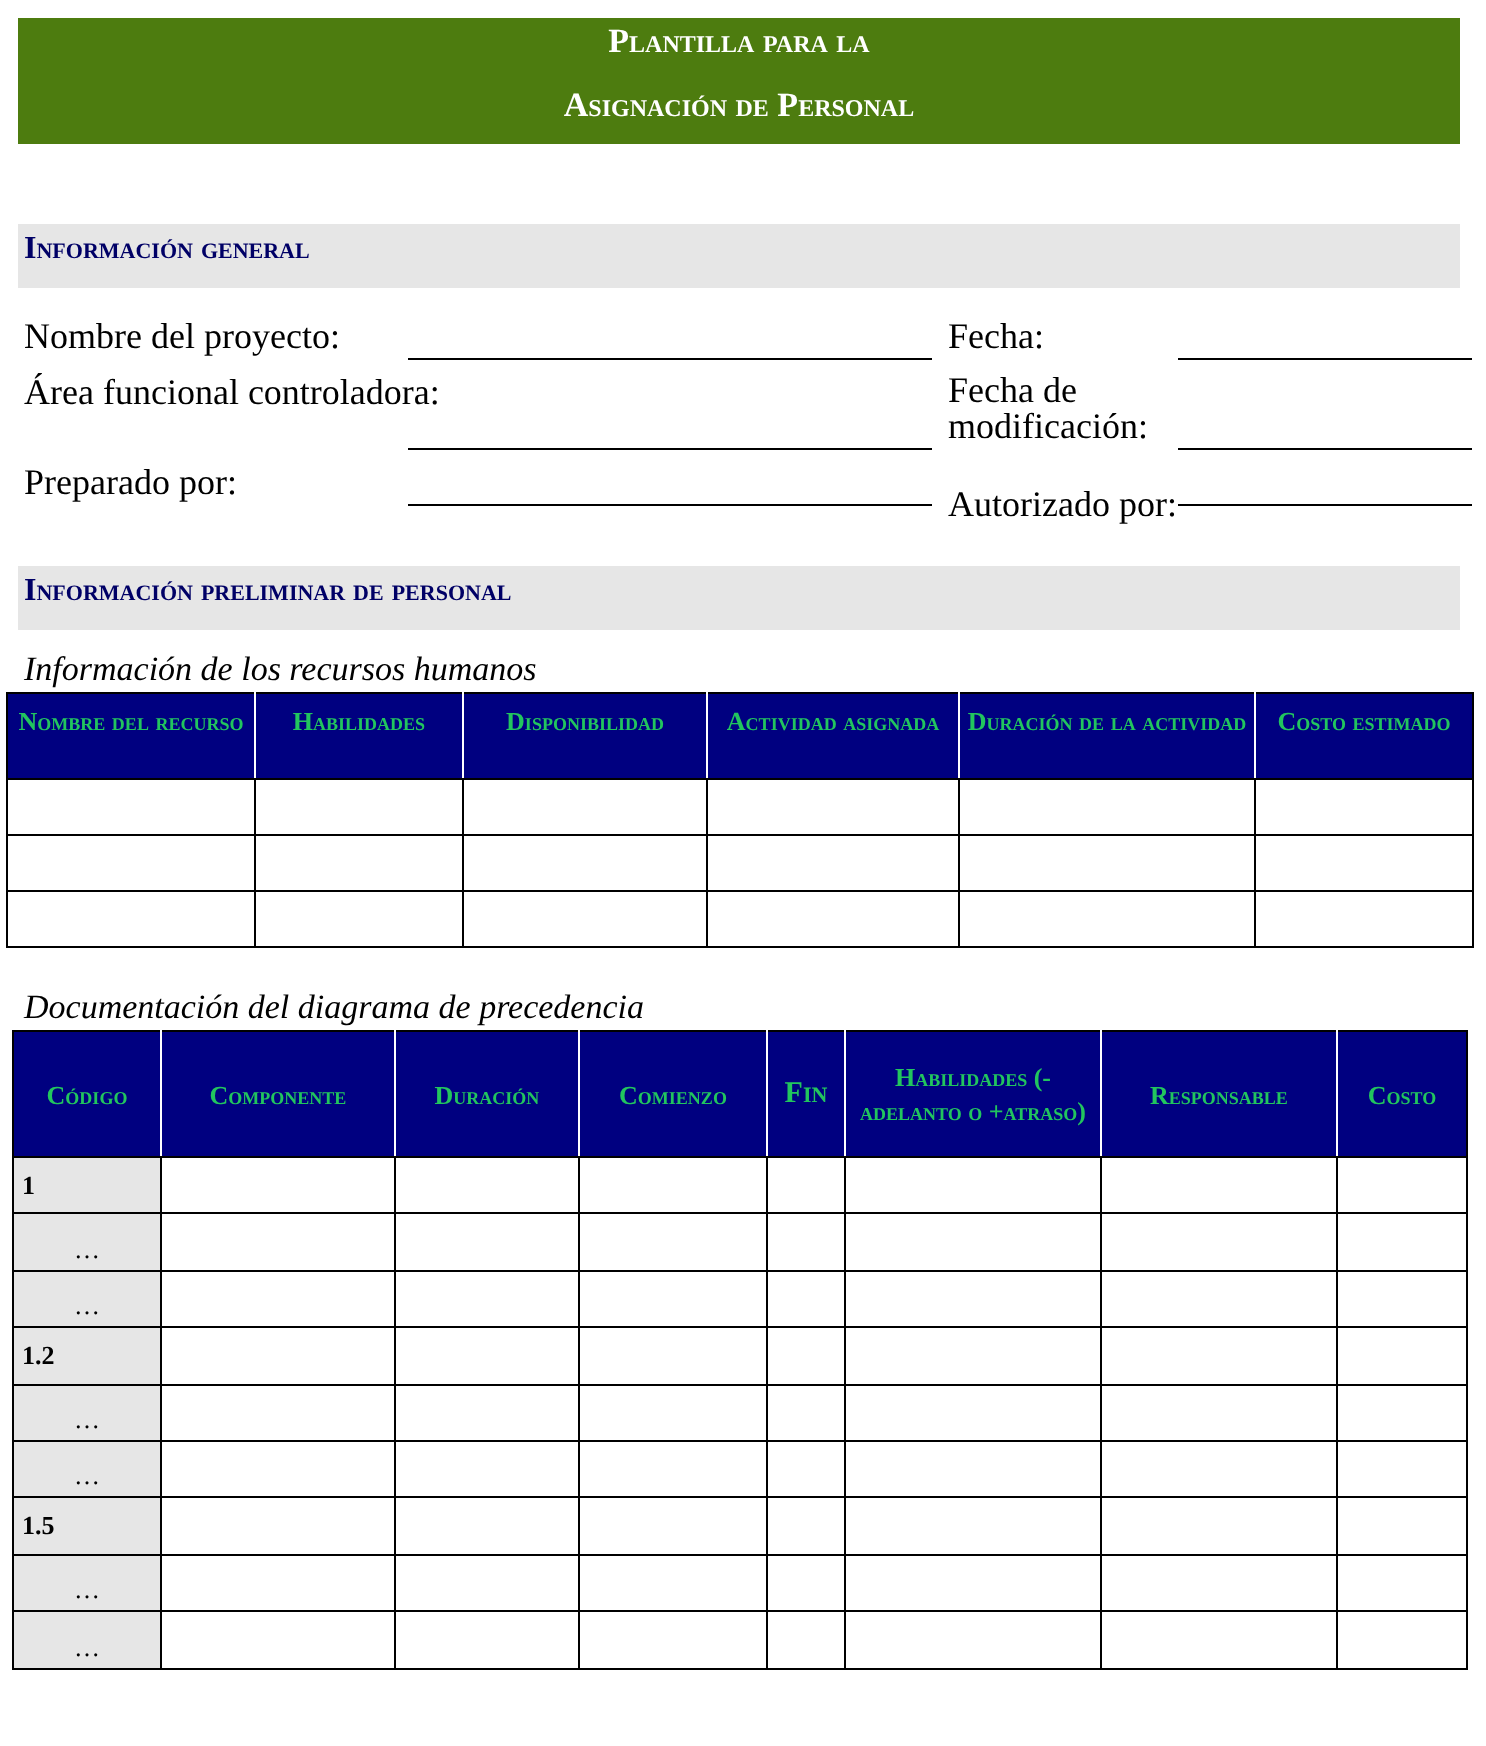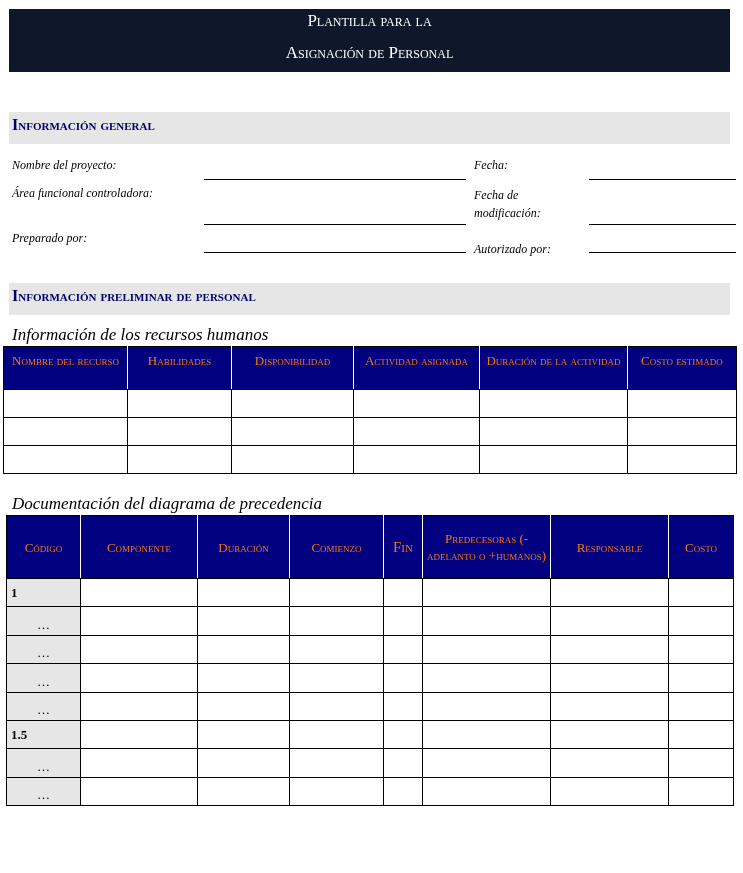--- a/index.html
+++ b/index.html
@@ -1,31 +1,31 @@
 <!DOCTYPE html>
 <html><head>
 <meta charset="utf-8">
 <style>
   html, body { margin: 0; padding: 0; background: #ffffff; }
   body { width: 743px; height: 873px; position: relative; overflow: hidden;
          font-family: "Liberation Serif", "DejaVu Serif", serif; color: #000; }
   .abs { position: absolute; }
-  .banner { left: 9px; top: 9px; width: 721px; height: 63px; background: #0f172a;
-            color: #fff; text-align: center; font-weight: normal; font-variant: small-caps;
+  .banner { left: 9px; top: 9px; width: 721px; height: 63px; background: #4d7c0f;
+            color: #fff; text-align: center; font-weight: bold; font-variant: small-caps;
             font-size: 17px; }
   .banner .l1 { position: absolute; left: 0; right: 0; top: 2px; }
   .banner .l2 { position: absolute; left: 0; right: 0; top: 34px; }
   .secbar { left: 9px; width: 721px; height: 32px; background: #e6e6e6; color: #000066;
             font-weight: bold; font-variant: small-caps; font-size: 16px; }
   .secbar span { position: absolute; left: 3px; top: 4px; }
-  .lbl { font-style: italic; font-size: 12px; }
+  .lbl { font-size: 18px; }
   .uline { border-bottom: 1px solid #000; height: 0; }
   .subtitle { font-style: italic; font-size: 17px; }
   table { border-collapse: collapse; position: absolute; table-layout: fixed; }
-  th { background: #000080; color: #f97316; font-weight: normal; font-variant: small-caps;
+  th { background: #000080; color: #22c55e; font-weight: bold; font-variant: small-caps;
        font-size: 13px; border: 1.5px solid #000; border-left: 1px solid #fff; border-right: 1px solid #fff;
        padding: 0 2px; line-height: 17px; }
   th:first-child { border-left: 1.5px solid #000; }
   th:last-child { border-right: 1.5px solid #000; }
   td { border: 1.5px solid #000; padding: 0; }
   .t1 th { vertical-align: top; padding-top: 5px; text-align: center; }
   .t2 th { vertical-align: middle; text-align: center; }
   .code { background: #e6e6e6; font-weight: bold; font-size: 13px; padding-left: 4px; }
   .code.dots { text-align: center; font-weight: normal; padding-left: 0; vertical-align: bottom; padding-bottom: 2px; }
 </style>
@@ -122,21 +122,21 @@
       <col style="width:118px">
       <col style="width:65px">
   </colgroup>
   <thead>
     <tr style="height:63px;">
       <th>Código</th>
       <th>Componente</th>
       <th>Duración</th>
       <th>Comienzo</th>
       <th style="font-size:15px;">Fin</th>
-      <th>Predecesoras (-adelanto o +humanos)</th>
+      <th>Habilidades (-adelanto o +atraso)</th>
       <th>Responsable</th>
       <th>Costo</th>
     </tr>
   </thead>
   <tbody id="prec-body">
       <tr style="height: 28.4px;">
         <td class="code">1</td>
         <td></td>
         <td></td>
         <td></td>
@@ -159,20 +159,30 @@
         <td class="code dots">…</td>
         <td></td>
         <td></td>
         <td></td>
         <td></td>
         <td></td>
         <td></td>
         <td></td>
       </tr>
       <tr style="height: 28.4px;">
+        <td class="code">1.2</td>
+        <td></td>
+        <td></td>
+        <td></td>
+        <td></td>
+        <td></td>
+        <td></td>
+        <td></td>
+      </tr>
+      <tr style="height: 28.4px;">
         <td class="code dots">…</td>
         <td></td>
         <td></td>
         <td></td>
         <td></td>
         <td></td>
         <td></td>
         <td></td>
       </tr>
       <tr style="height: 28.4px;">

